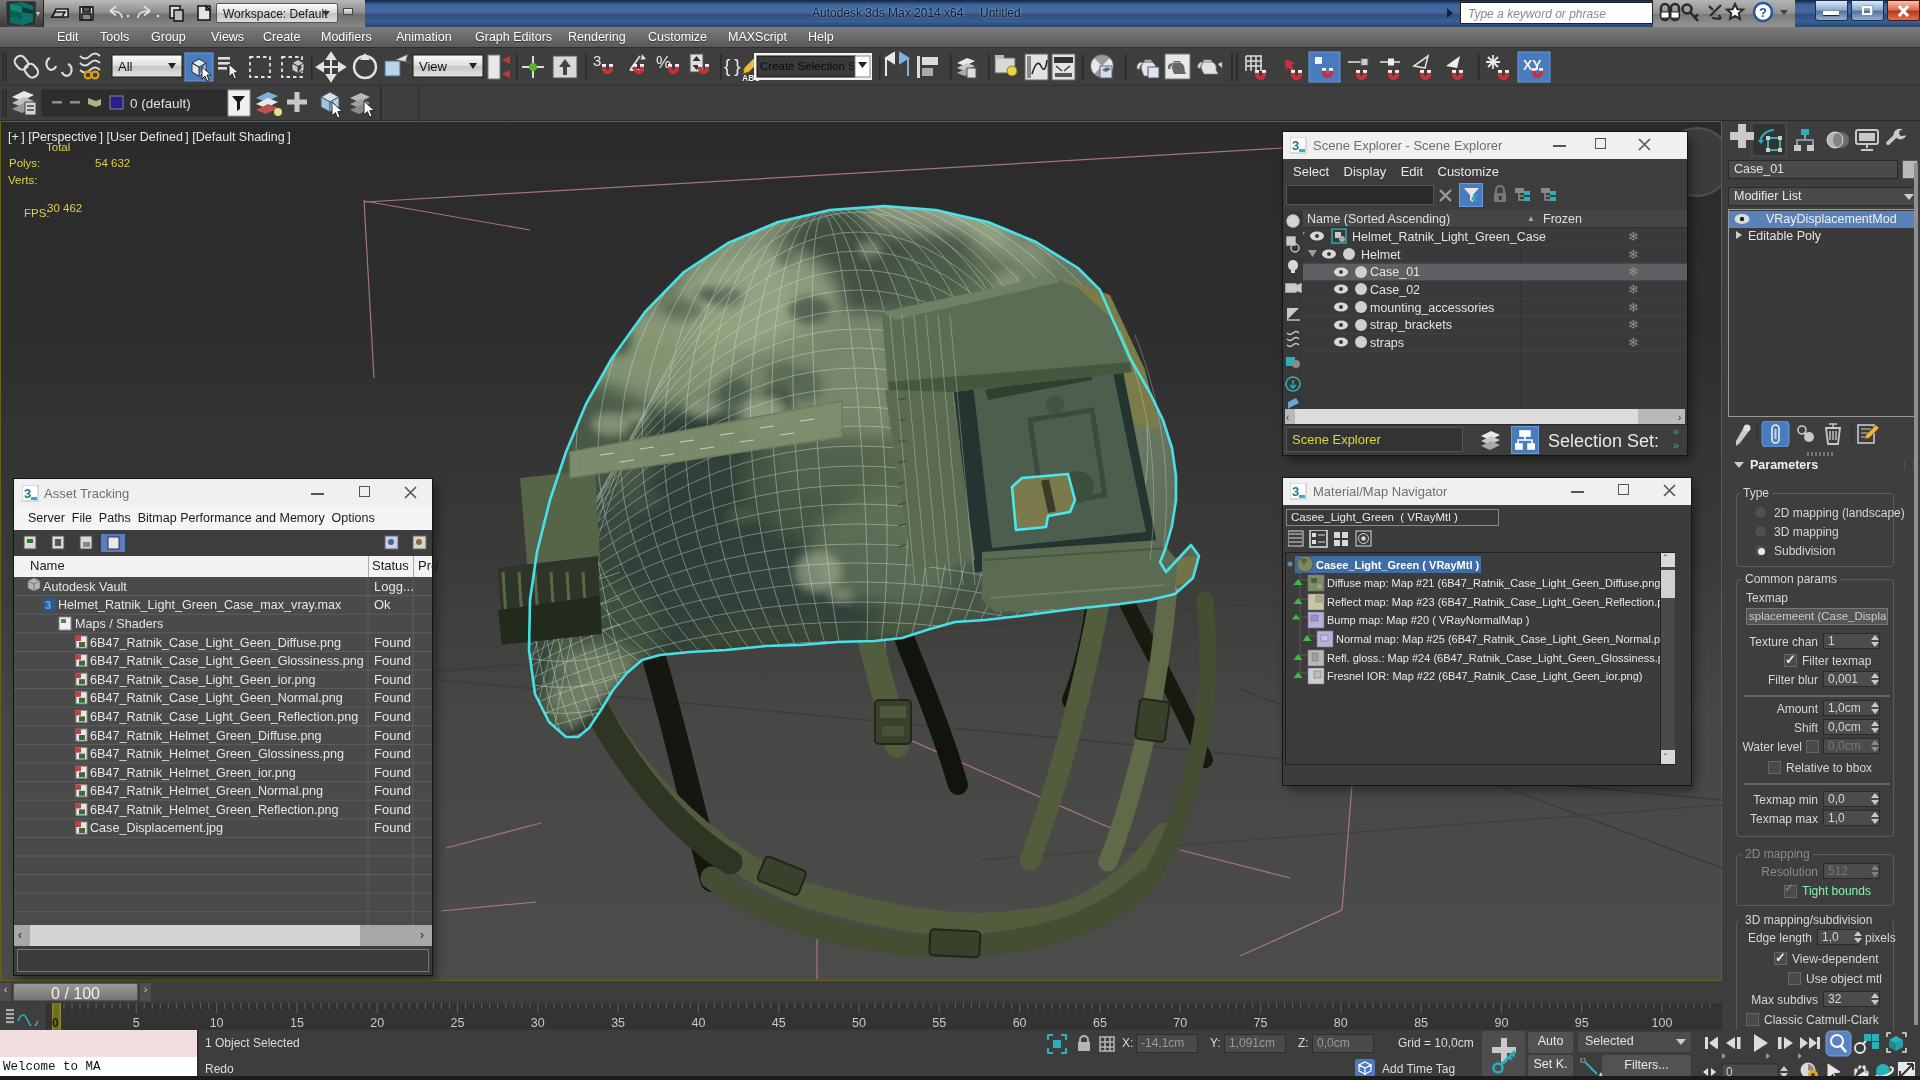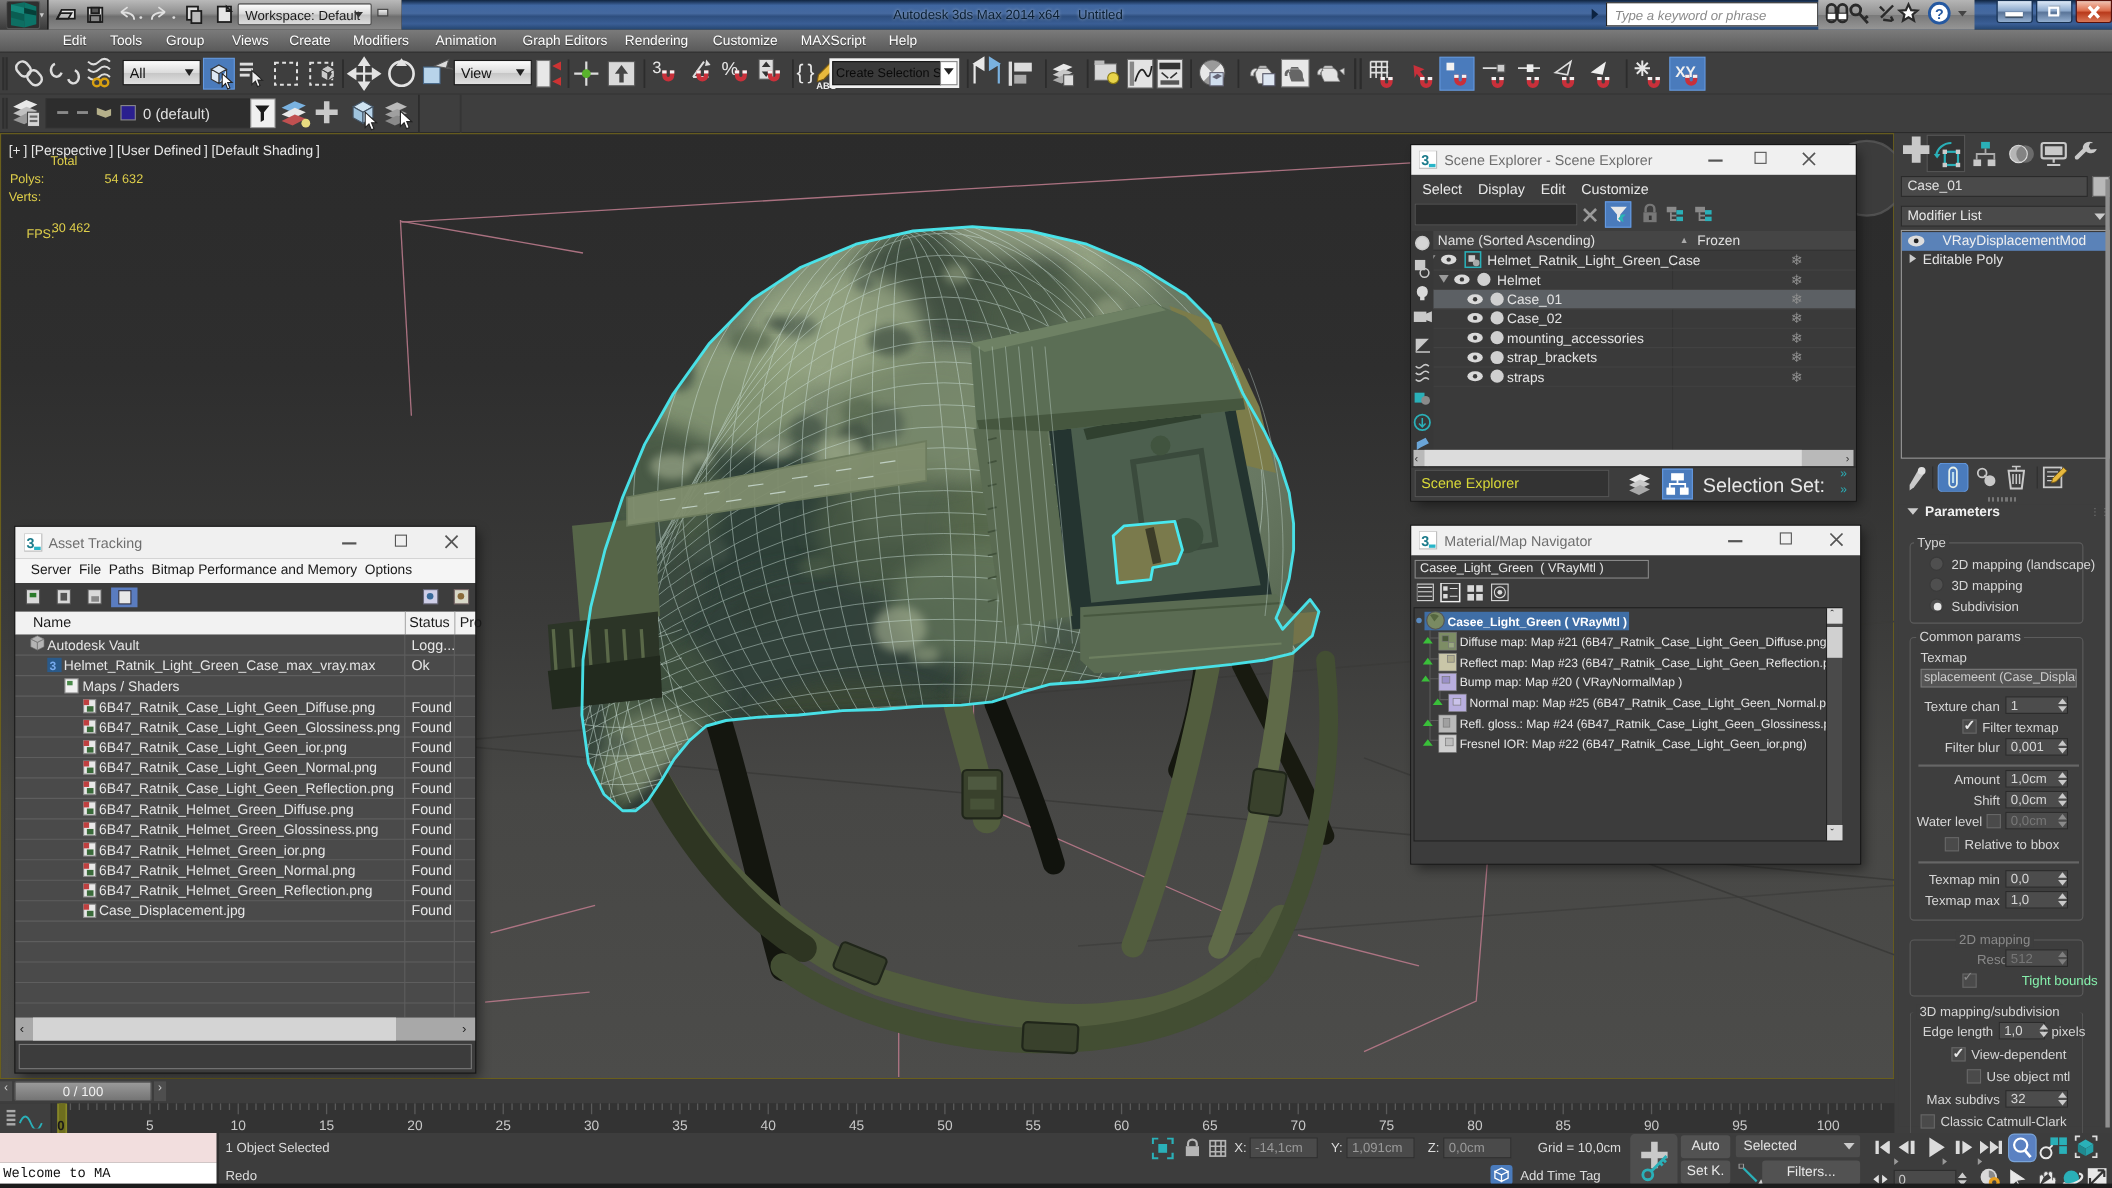--- a/index.html
+++ b/index.html
@@ -49,21 +49,21 @@
 .spin:before { content:""; position:absolute; left:2px; top:2px; border-left:4px solid transparent;
   border-right:4px solid transparent; border-bottom:5px solid #c9c9c9; }
 .spin:after { content:""; position:absolute; left:2px; bottom:2px; border-left:4px solid transparent;
   border-right:4px solid transparent; border-top:5px solid #c9c9c9; }
 .chk { position:absolute; width:13px; height:13px; background:#4a4a4a; border:1px solid #666; }
 .chk.on:before { content:"\2713"; position:absolute; left:0px; top:-3px; color:#e8e8e8; font-size:13px; font-weight:bold; }
 .radio { position:absolute; width:13px; height:13px; border-radius:50%; background:#4f4f4f; border:1px solid #3a3a3a; }
 .radio.on:before { content:""; position:absolute; left:3px; top:3px; width:7px; height:7px; border-radius:50%; background:#e8e8e8; }
 .group { position:absolute; border:1px solid #5c5c5c; border-radius:4px; }
 .glabel { position:absolute; color:#d6d6d6; font-size:12px; background:#3e3e3e; padding:0 3px; }
-.gray .plabel, .gray .glabel { color:#8a8a8a;margin-left:36px; }
+.gray .plabel, .gray .glabel { color:#8a8a8a; }
 </style>
 </head>
 <body>
 <div id="root">
   <div class="abs" id="titlebar"></div>
   <div class="abs" id="titleblue"></div>
   <div class="abs" id="qat"></div>
   <div class="abs" id="logobtn"></div>
   <div class="abs ttext" style="left:812px;font-size:12px;">Autodesk 3ds Max  2014 x64</div>
   <div class="abs ttext" style="left:980px;font-size:12px;">Untitled</div>
@@ -1170,21 +1170,21 @@
     <div class="plabel" style="left:0px;top:872px;width:96px;">Max subdivs</div>
     <div class="pfield" style="left:101px;top:870px;width:57px;">32</div>
       <div class="spin" style="left:147px;top:870px;"></div>
     <div class="chk" style="left:24px;top:892px;"></div>
       <div class="plabel" style="left:42px;top:892px;">Classic Catmull-Clark</div>
 
     <div class="abs" style="left:192px;top:42px;width:4px;height:862px;background:#8f8f8f;"></div>
   </div>
   <div class="abs" id="timeslider">
     <div class="abs" style="left:0;top:2px;width:11px;height:18px;background:#4e4e4e;color:#ccc;font-size:11px;text-align:center;">‹</div>
-    <div class="abs" style="left:13px;top:2px;width:125px;height:18px;background:linear-gradient(#9a9a9a,#757575);border:1px solid #555;border-radius:2px;color:#f0f0f0;font-size:12px;text-align:center;padding-top:1px;">0 / 100</div>
+    <div class="abs" style="left:13px;top:2px;width:125px;height:18px;background:linear-gradient(#9a9a9a,#757575);border:1px solid #555;border-radius:2px;color:#f0f0f0;font-size:16px;text-align:center;padding-top:1px;">0 / 100</div>
     <div class="abs" style="left:140px;top:2px;width:11px;height:18px;background:#4e4e4e;color:#ccc;font-size:11px;text-align:center;">›</div>
   </div>
   <div class="abs" id="ruler">
     <div class="abs" style="left:0;top:0;width:47px;height:27px;background:#3f3f3f;border-right:1px solid #2a2a2a;"></div>
     <svg class="abs" style="left:4px;top:5px;" width="40" height="18" viewBox="0 0 40 18">
       <g fill="#aaa">
           <rect x="2" y="1" width="8" height="2.2"></rect>
           <rect x="2" y="5" width="8" height="2.2"></rect>
           <rect x="2" y="9" width="8" height="2.2"></rect>
           <rect x="2" y="13" width="8" height="2.2"></rect>

